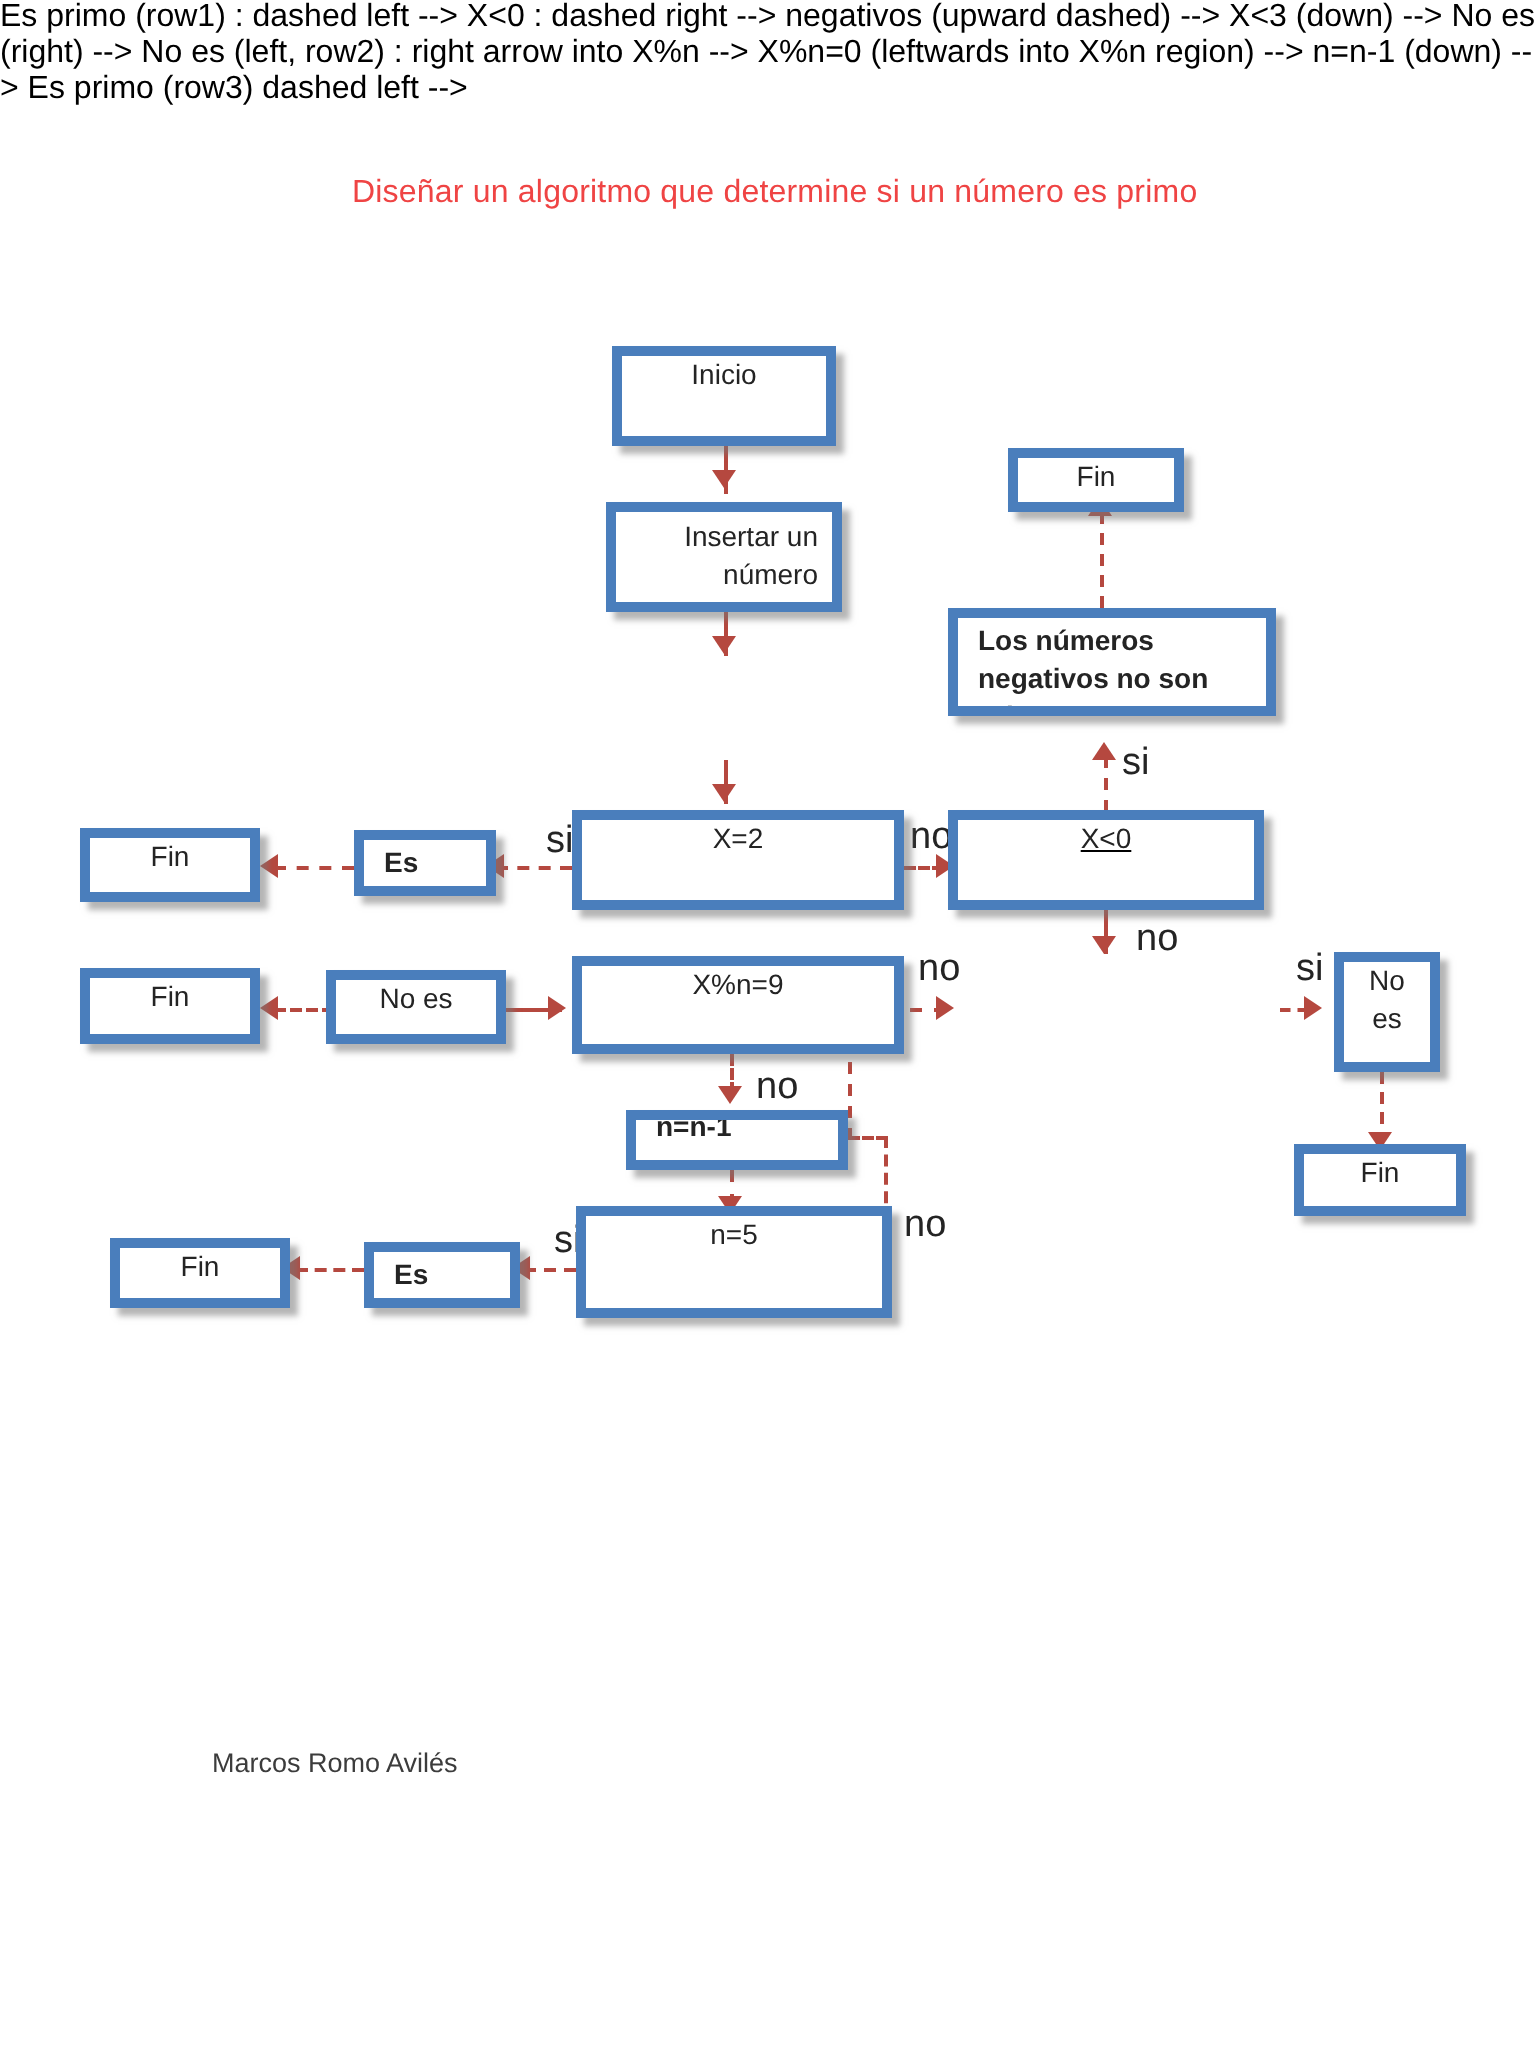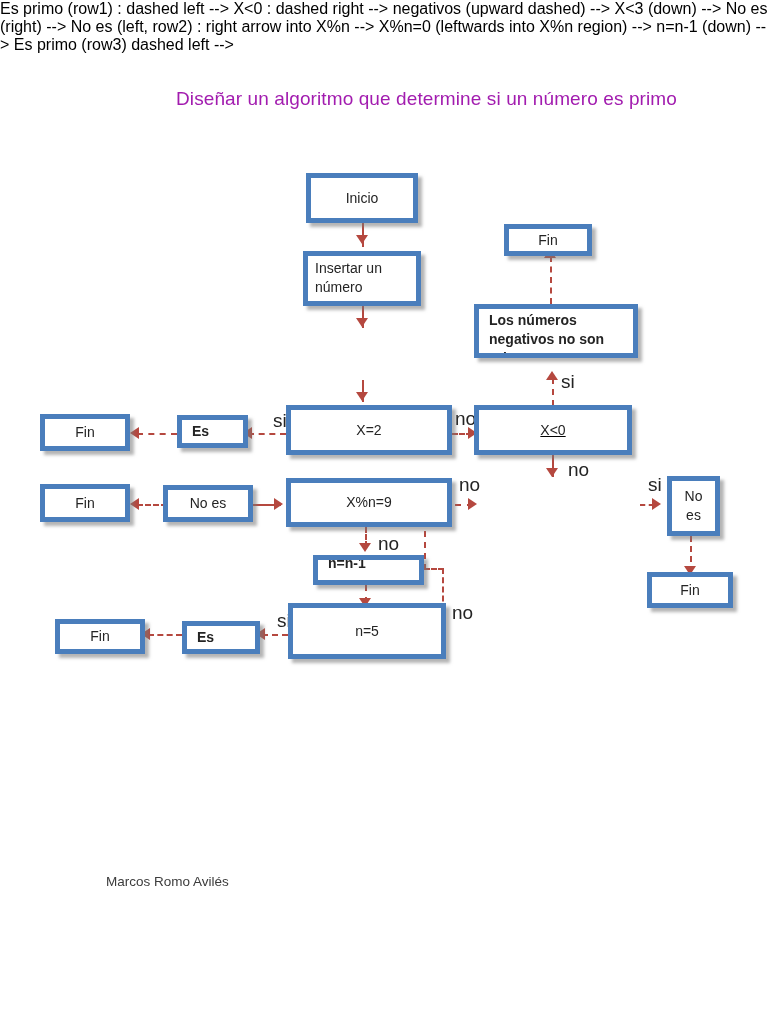--- a/index.html
+++ b/index.html
@@ -21,22 +21,22 @@
     width: 768px;
     height: 1024px;
     background: #ffffff;
   }
 
   
   .doc-title {
     position: absolute;
     left: 176px;
     top: 88px;
-    font-size: 19px;
-    color: #a21caf;
+    font-size: 16px;
+    color: #ef4444;
     letter-spacing: .1px;
     white-space: nowrap;
   }
   .author {
     position: absolute;
     left: 106px;
     top: 874px;
     font-size: 13.5px;
     color: #3c3c3c;
     white-space: nowrap;
@@ -56,28 +56,27 @@
     font-size: 14px;
     color: #242424;
     line-height: 19px;
     white-space: pre-line;
   }
   .node.center .lbl {
     text-align: center;
   }
   .node.center {
     display: flex;
-    align-items: center;
     justify-content: center;
   }
   .node.topleft {
     padding: 3px 7px;
   }
   .node.topleft .lbl {
-    text-align: left;
+    text-align: right;
   }
   
   .node.clip {
     display: block;
     padding: 0 10px;
     font-weight: bold;
   }
   .node.clip .lbl {
     text-align: left;
     line-height: 19px;

